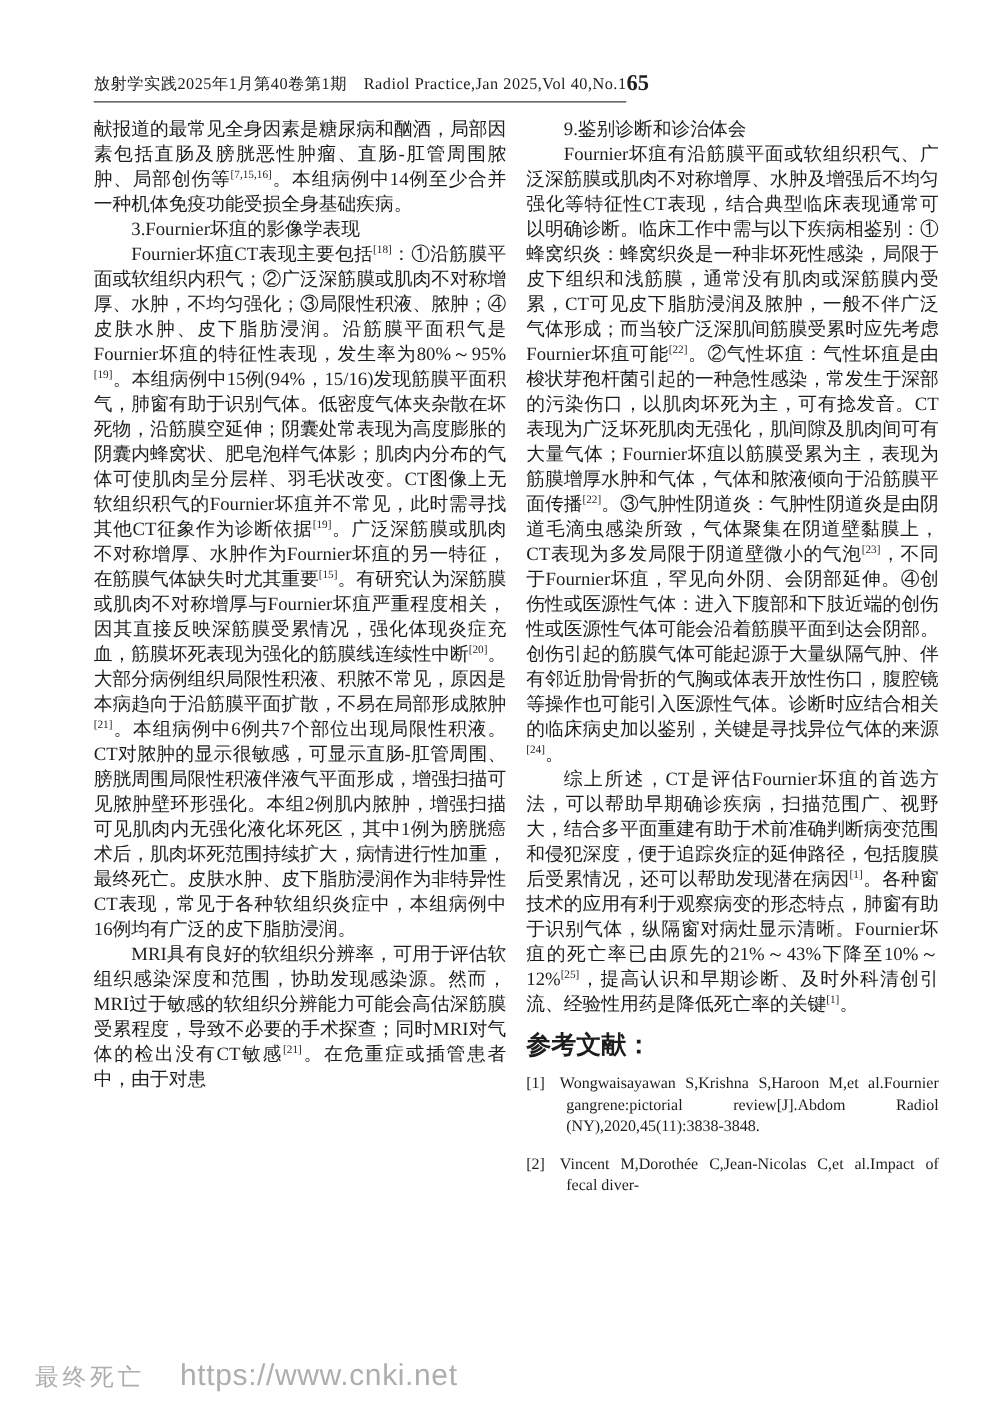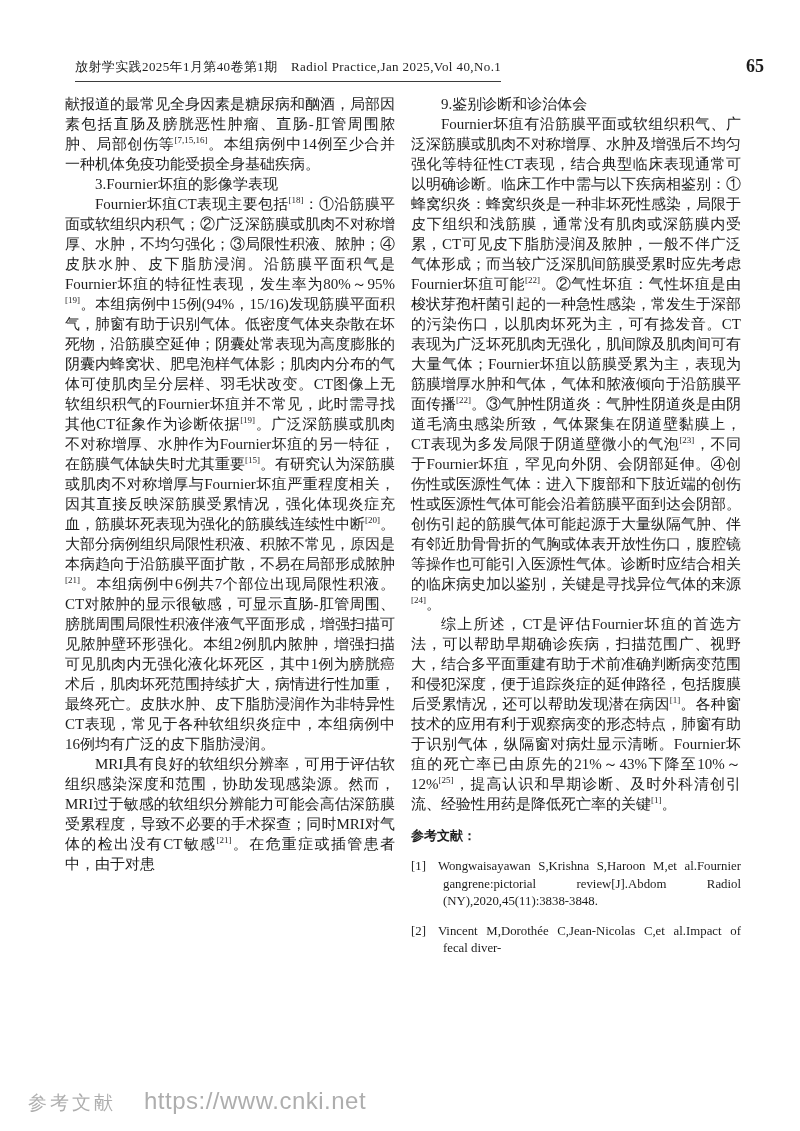--- a/index.html
+++ b/index.html
@@ -10,53 +10,53 @@
     color: #1d1d1d;
     position: relative;
     overflow: hidden;
   }
   .page { position: absolute; inset: 0; }
 
   .header {
     position: absolute;
     top: 56px; left: 75px; right: 36px;
     display: flex;
-    justify-content: space-between;
+    justify-content: flex-start;
     align-items: flex-end;
     font-size: 13px;
     font-family: Liberation Serif, serif;
   }
   .header-left {
     border-bottom: 1.5px solid #3b3b3b;
     padding-bottom: 5px;
     letter-spacing: 0.4px;
     white-space: nowrap;
   }
   .page-num { font-weight: bold; font-size: 18px; padding-bottom: 5px; }
 
   .columns {
     position: absolute;
-    top: 94px; left: 65px;
+    top: 94px; left: 75px;
     display: flex;
     gap: 16px;
   }
   .col {
     width: 330px;
     font-size: 15px;
     line-height: 20px;
     text-align: justify;
     text-justify: inter-character;
   }
   p.para { margin: 0; }
   p.para.indent { text-indent: 2em; }
   sup { font-size: 9px; line-height: 0; }
 
   .refs-heading {
     font-weight: bold;
-    font-size: 13px;
+    font-size: 20px;
     margin-top: 12px;
     margin-bottom: 4px;
   }
   .ref {
     font-size: 12.8px;
     line-height: 17.6px;
     padding-left: 2.5em;
     text-indent: -2.5em;
     margin-top: 12px;
     text-align: justify;
@@ -97,17 +97,17 @@
         <p class="para indent">9.鉴别诊断和诊治体会</p>
         <p class="para indent">Fournier坏疽有沿筋膜平面或软组织积气、广泛深筋膜或肌肉不对称增厚、水肿及增强后不均匀强化等特征性CT表现，结合典型临床表现通常可以明确诊断。临床工作中需与以下疾病相鉴别：①蜂窝织炎：蜂窝织炎是一种非坏死性感染，局限于皮下组织和浅筋膜，通常没有肌肉或深筋膜内受累，CT可见皮下脂肪浸润及脓肿，一般不伴广泛气体形成；而当较广泛深肌间筋膜受累时应先考虑Fournier坏疽可能<sup>[22]</sup>。②气性坏疽：气性坏疽是由梭状芽孢杆菌引起的一种急性感染，常发生于深部的污染伤口，以肌肉坏死为主，可有捻发音。CT表现为广泛坏死肌肉无强化，肌间隙及肌肉间可有大量气体；Fournier坏疽以筋膜受累为主，表现为筋膜增厚水肿和气体，气体和脓液倾向于沿筋膜平面传播<sup>[22]</sup>。③气肿性阴道炎：气肿性阴道炎是由阴道毛滴虫感染所致，气体聚集在阴道壁黏膜上，CT表现为多发局限于阴道壁微小的气泡<sup>[23]</sup>，不同于Fournier坏疽，罕见向外阴、会阴部延伸。④创伤性或医源性气体：进入下腹部和下肢近端的创伤性或医源性气体可能会沿着筋膜平面到达会阴部。创伤引起的筋膜气体可能起源于大量纵隔气肿、伴有邻近肋骨骨折的气胸或体表开放性伤口，腹腔镜等操作也可能引入医源性气体。诊断时应结合相关的临床病史加以鉴别，关键是寻找异位气体的来源<sup>[24]</sup>。</p>
         <p class="para indent">综上所述，CT是评估Fournier坏疽的首选方法，可以帮助早期确诊疾病，扫描范围广、视野大，结合多平面重建有助于术前准确判断病变范围和侵犯深度，便于追踪炎症的延伸路径，包括腹膜后受累情况，还可以帮助发现潜在病因<sup>[1]</sup>。各种窗技术的应用有利于观察病变的形态特点，肺窗有助于识别气体，纵隔窗对病灶显示清晰。Fournier坏疽的死亡率已由原先的21%～43%下降至10%～12%<sup>[25]</sup>，提高认识和早期诊断、及时外科清创引流、经验性用药是降低死亡率的关键<sup>[1]</sup>。</p>
         <div class="refs-heading">参考文献：</div>
         <div class="ref"><span class="ref-label">[1]</span><span>Wongwaisayawan S,Krishna S,Haroon M,et al.Fournier gangrene:pictorial review[J].Abdom Radiol (NY),2020,45(11):3838-3848.</span></div>
         <div class="ref"><span class="ref-label">[2]</span><span>Vincent M,Dorothée C,Jean-Nicolas C,et al.Impact of fecal diver-</span></div>
       </div>
   </div>
 
   <div class="footer">
-    <span class="wm-cn">参考文献</span>
+    <span class="wm-cn">最终死亡</span>
     <span class="wm-url">https://www.cnki.net</span>
   </div>
 
 </div>
 
 </body></html>

